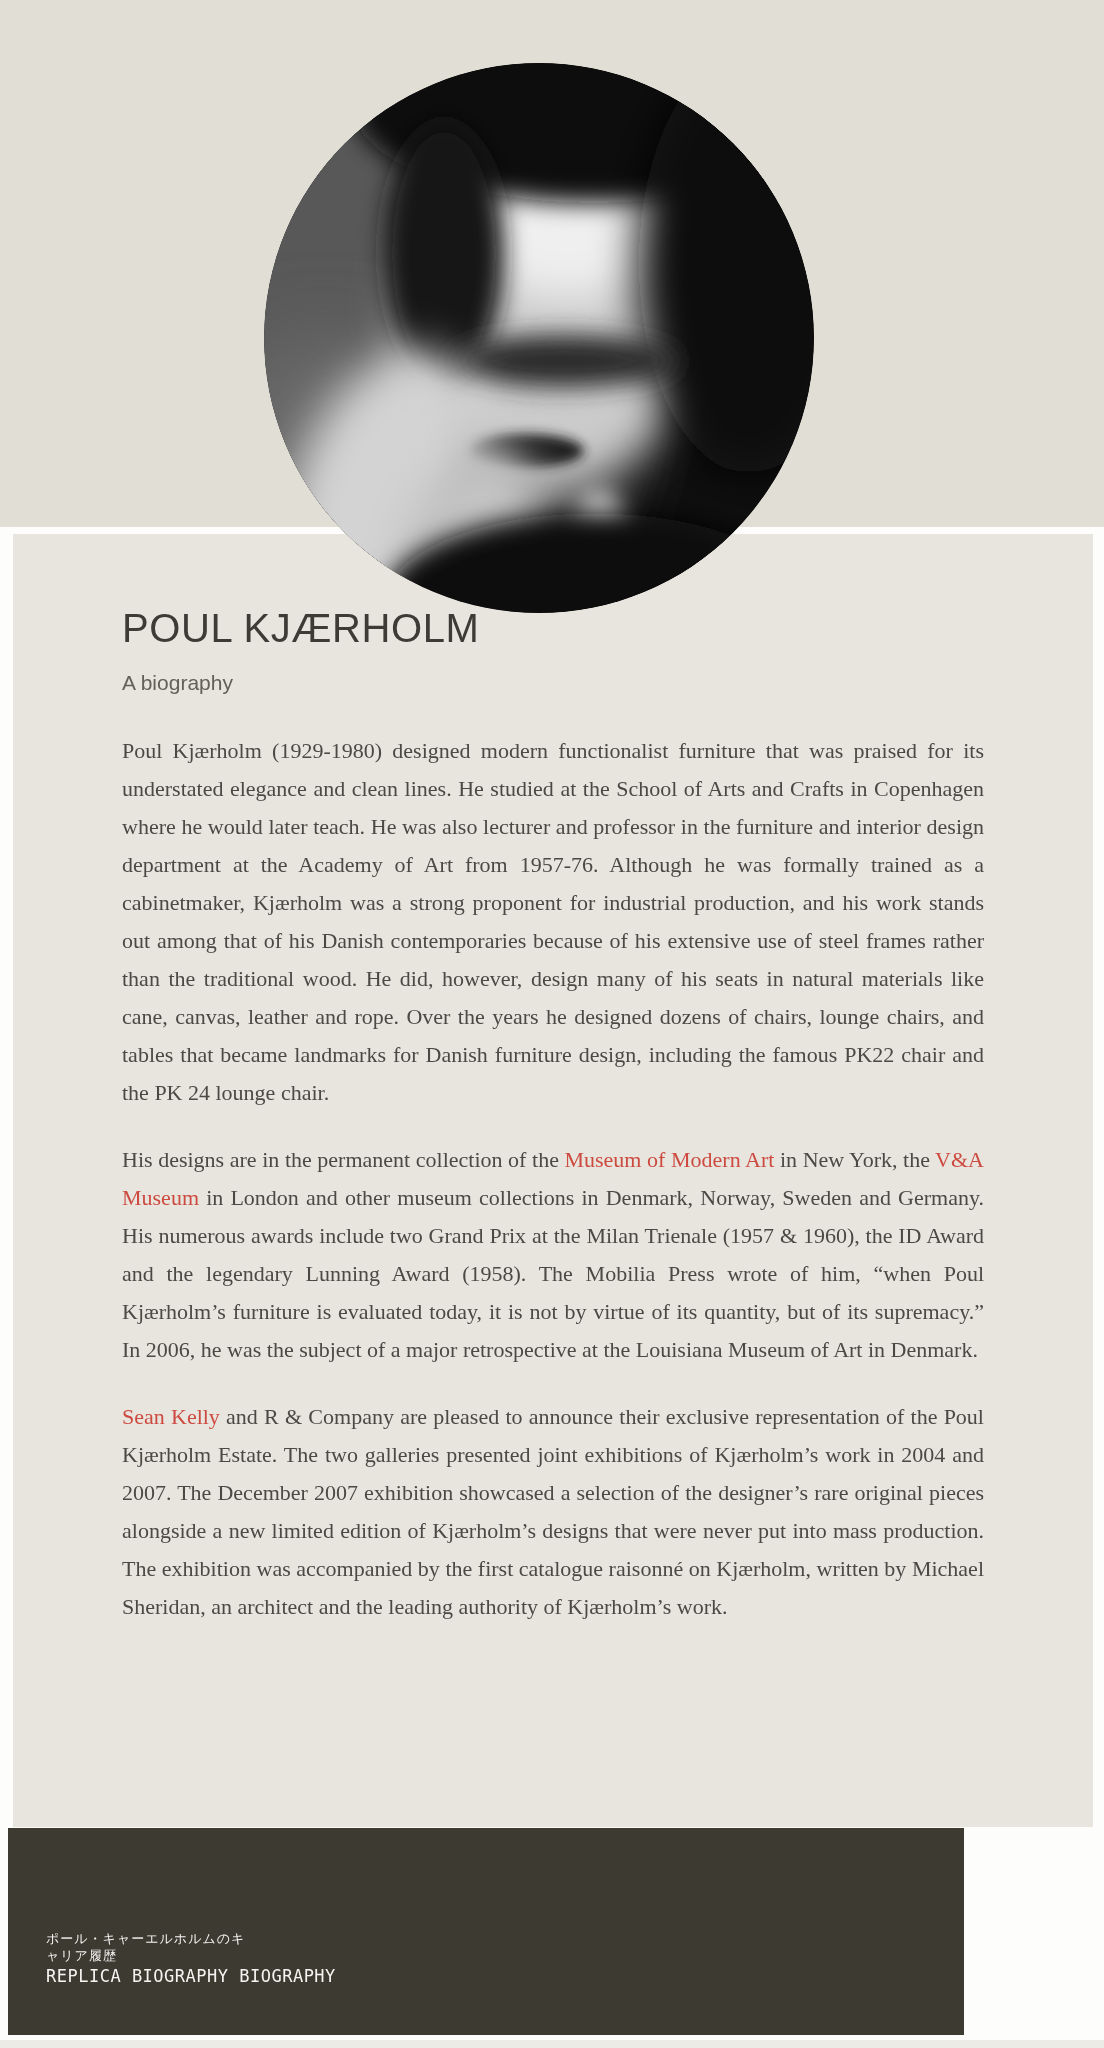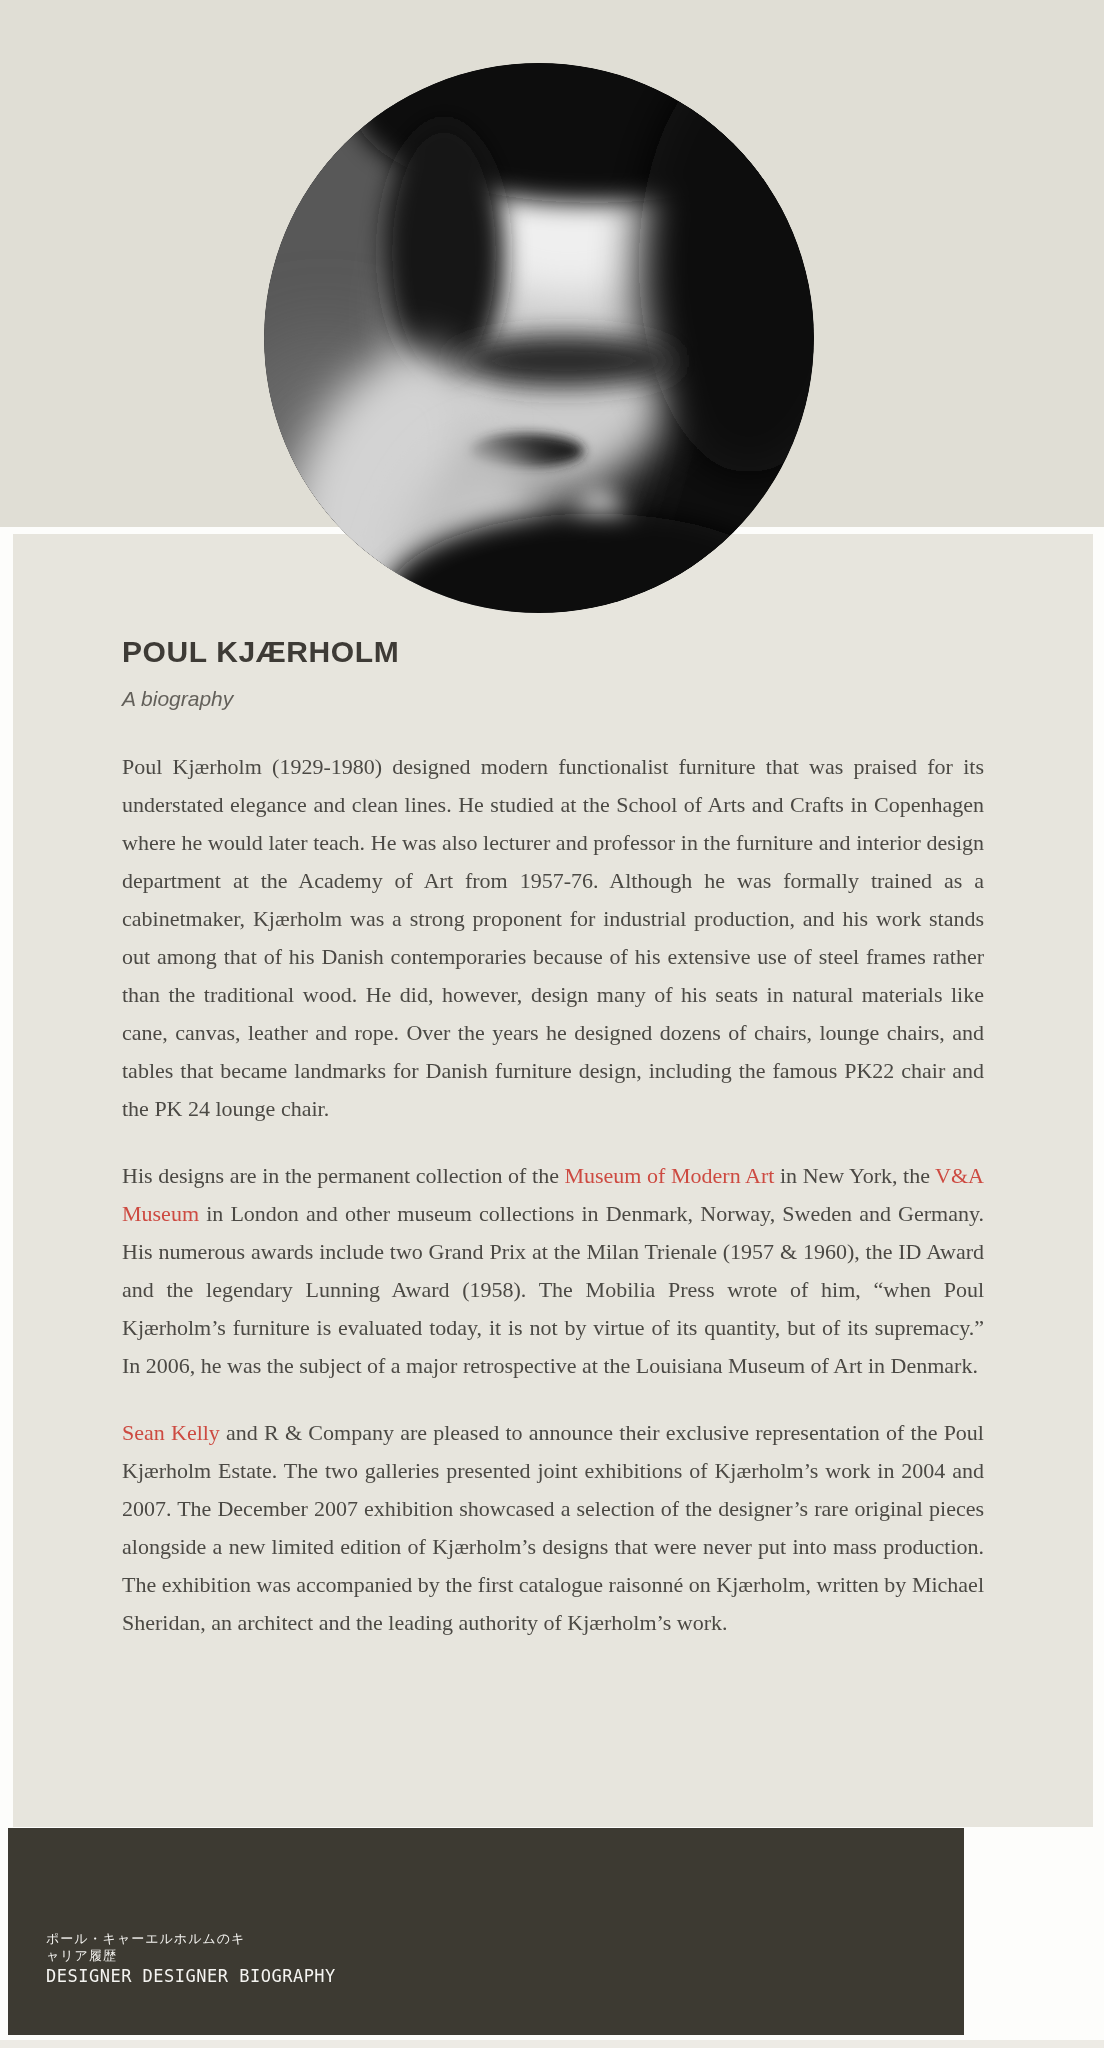--- a/index.html
+++ b/index.html
@@ -36,33 +36,32 @@
   }
   .portrait svg { display: block; width: 550px; height: 550px; }
 
   .card-content {
     position: absolute;
     left: 109px; top: 0;
     width: 862px;
   }
 
   .page-title {
-    margin-top: 100px;
-    font-size: 30px;
+    margin-top: 76px;
+    font-size: 40px;
     line-height: 36px;
-    font-weight: bold;
+    font-weight: normal;
     letter-spacing: 0.6px;
     color: var(--heading-text, #3e3b36);
   }
 
   .page-subtitle {
-    margin-top: 16px;
+    margin-top: 24px;
     font-size: 21px;
     line-height: 26px;
-    font-style: italic;
     color: #63605a;
   }
 
   .bio { margin-top: 36px; }
 
   .bio p {
     font-family: "Liberation Serif", serif;
     font-size: 22px;
     line-height: 38px;
     text-align: justify;
@@ -164,17 +163,17 @@
       <ellipse cx="335" cy="470" rx="26" ry="42" fill="#e6e6e6" filter="url(#b12)"></ellipse>
       <ellipse cx="330" cy="540" rx="210" ry="90" fill="#070707" filter="url(#b12)"></ellipse>
     </g>
   </svg>
 </div>
 
 <div class="footer">
   <div class="footer-text">
     <div class="footer-jp">ポール・キャーエルホルムのキ</div>
     <div class="footer-jp">ャリア履歴</div>
-    <div class="footer-label">DESIGNER DESIGNER BIOGRAPHY</div>
+    <div class="footer-label">REPLICA BIOGRAPHY BIOGRAPHY</div>
   </div>
 </div>
 
 <div class="bottom-strip"></div>
 
 </body></html>

